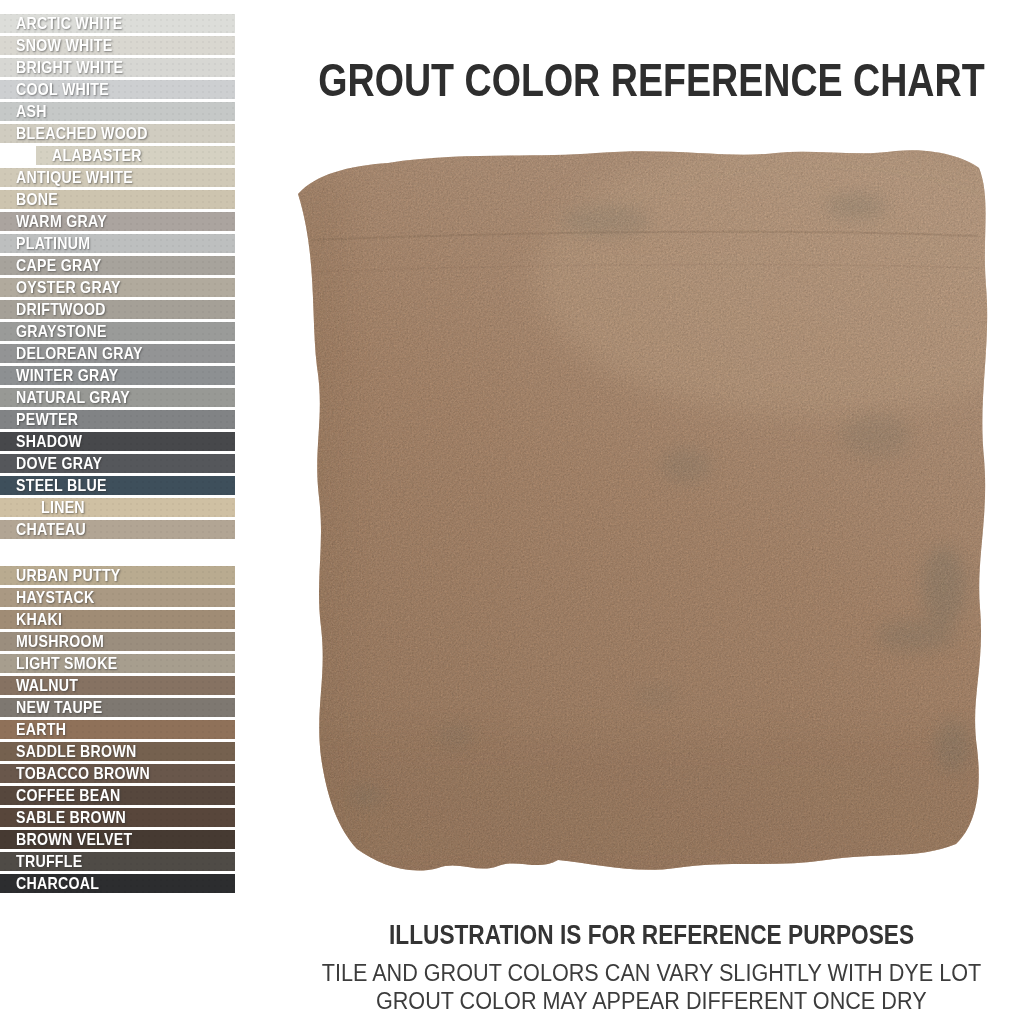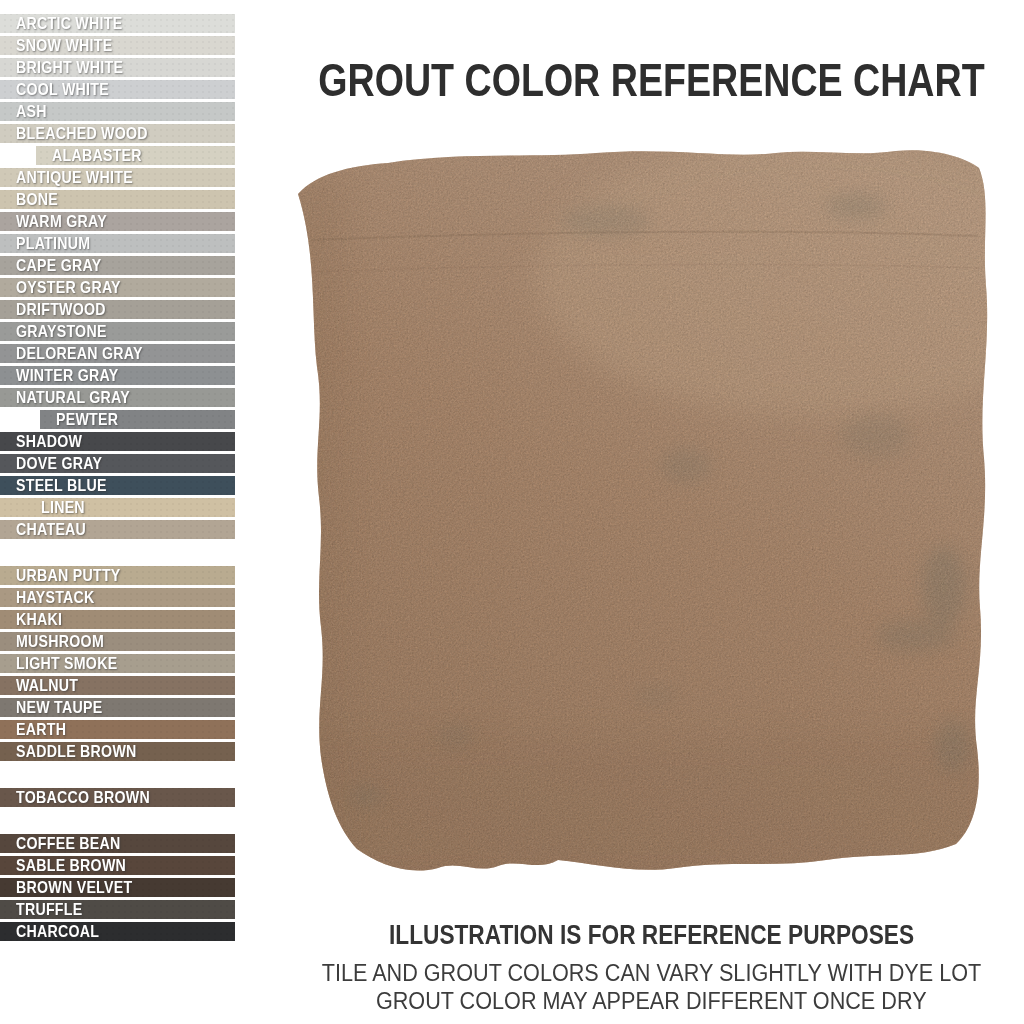--- a/index.html
+++ b/index.html
@@ -163,21 +163,21 @@
       </div>
       <div class="swatch-row" style="background-color: rgb(147, 148, 149);">
         <span class="swatch-label">DELOREAN GRAY</span>
       </div>
       <div class="swatch-row" style="background-color: rgb(141, 144, 146);">
         <span class="swatch-label">WINTER GRAY</span>
       </div>
       <div class="swatch-row" style="background-color: rgb(152, 153, 149);">
         <span class="swatch-label">NATURAL GRAY</span>
       </div>
-      <div class="swatch-row" style="background-color: rgb(129, 131, 133); margin-left: 40px;">
+      <div class="swatch-row" style="background-color: rgb(129, 131, 133);">
         <span class="swatch-label">PEWTER</span>
       </div>
       <div class="swatch-row" style="background-color: rgb(71, 72, 75);">
         <span class="swatch-label">SHADOW</span>
       </div>
       <div class="swatch-row" style="background-color: rgb(85, 87, 91);">
         <span class="swatch-label">DOVE GRAY</span>
       </div>
       <div class="swatch-row" style="background-color: rgb(62, 79, 91);">
         <span class="swatch-label">STEEL BLUE</span>
@@ -208,24 +208,24 @@
       </div>
       <div class="swatch-row" style="background-color: rgb(126, 120, 113);">
         <span class="swatch-label">NEW TAUPE</span>
       </div>
       <div class="swatch-row" style="background-color: rgb(143, 113, 89);">
         <span class="swatch-label">EARTH</span>
       </div>
       <div class="swatch-row" style="background-color: rgb(117, 97, 79);">
         <span class="swatch-label">SADDLE BROWN</span>
       </div>
-      <div class="swatch-row" style="background-color: rgb(105, 87, 75); margin-top: 24px;">
+      <div class="swatch-row" style="background-color: rgb(105, 87, 75);">
         <span class="swatch-label">TOBACCO BROWN</span>
       </div>
-      <div class="swatch-row" style="background-color: rgb(86, 71, 61); margin-top: 24px;">
+      <div class="swatch-row" style="background-color: rgb(86, 71, 61);">
         <span class="swatch-label">COFFEE BEAN</span>
       </div>
       <div class="swatch-row" style="background-color: rgb(88, 70, 59);">
         <span class="swatch-label">SABLE BROWN</span>
       </div>
       <div class="swatch-row" style="background-color: rgb(70, 58, 50);">
         <span class="swatch-label">BROWN VELVET</span>
       </div>
       <div class="swatch-row" style="background-color: rgb(79, 75, 70);">
         <span class="swatch-label">TRUFFLE</span>

